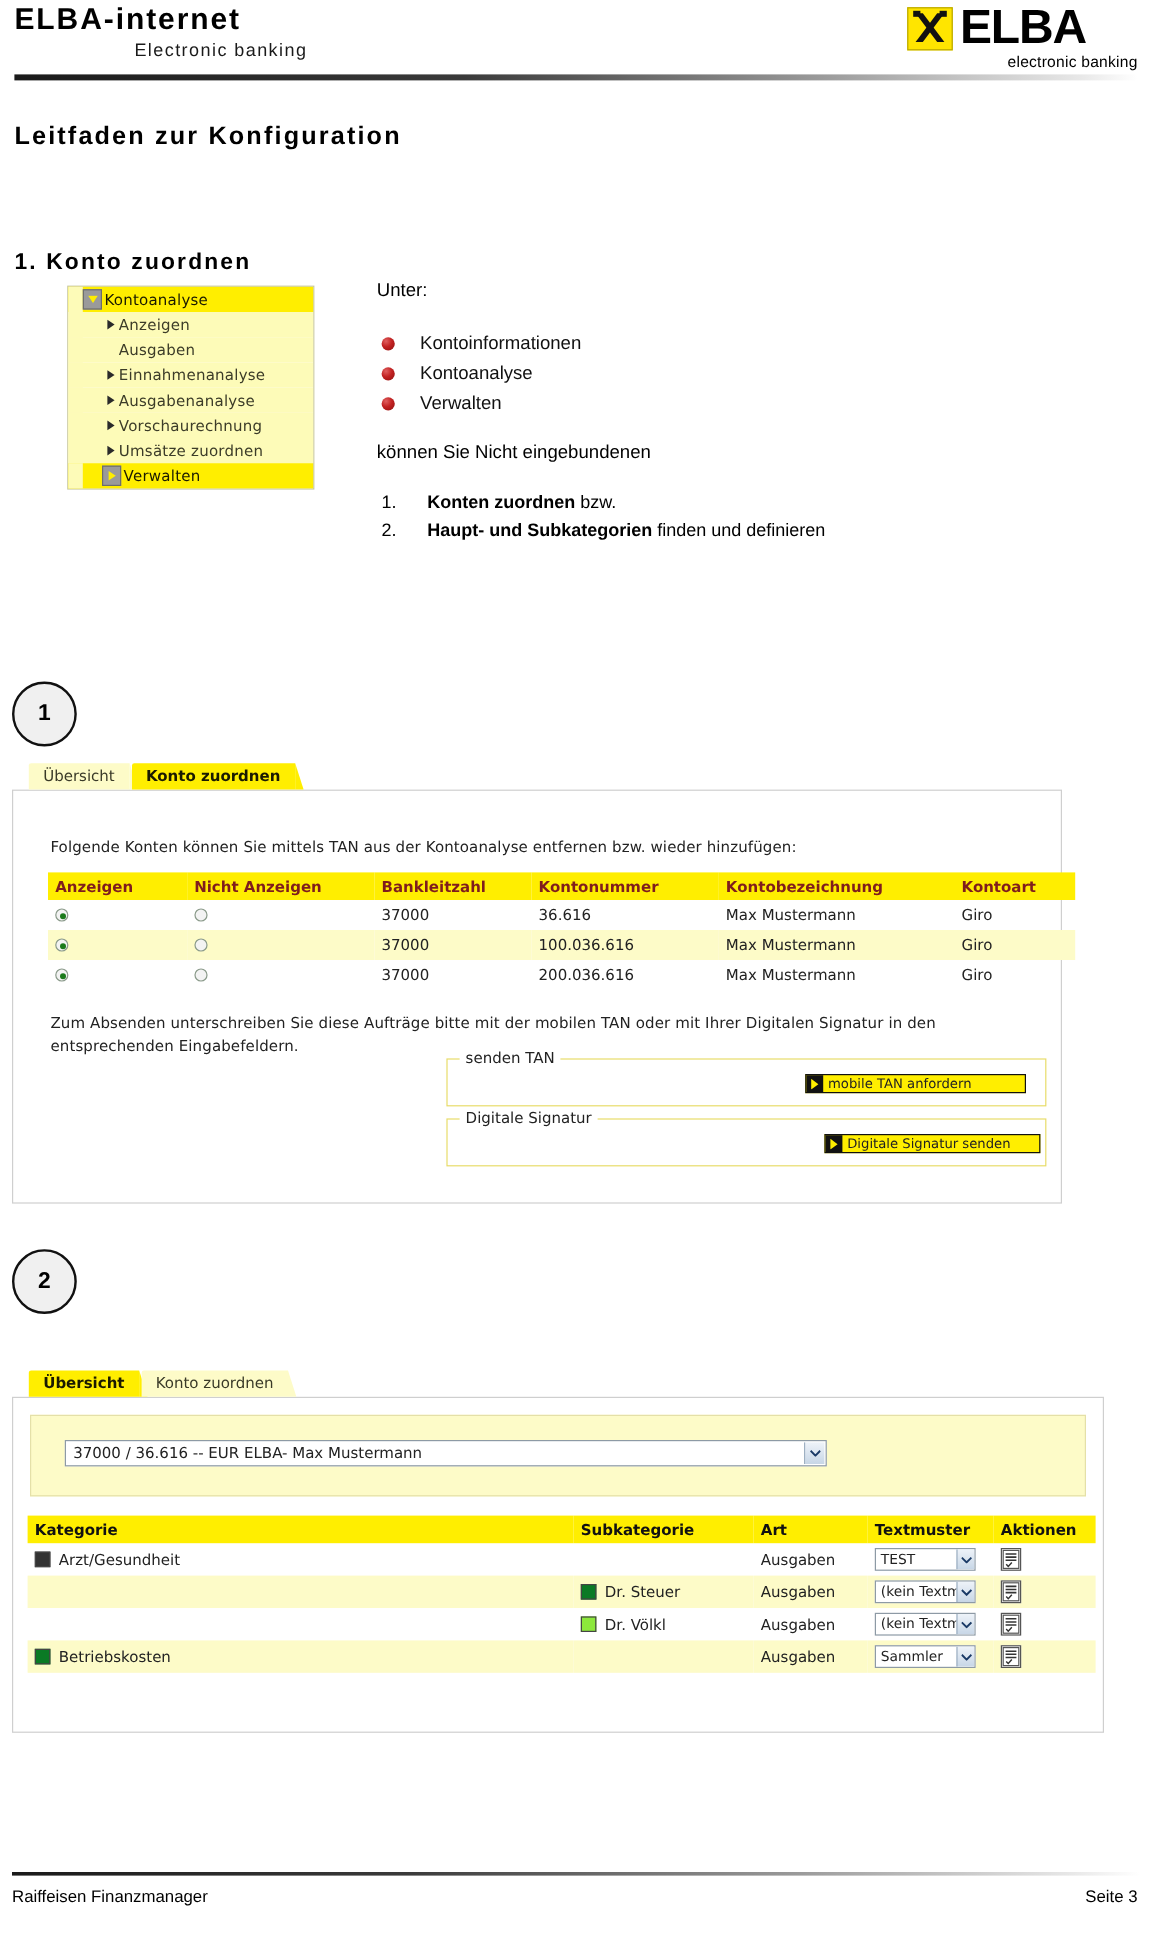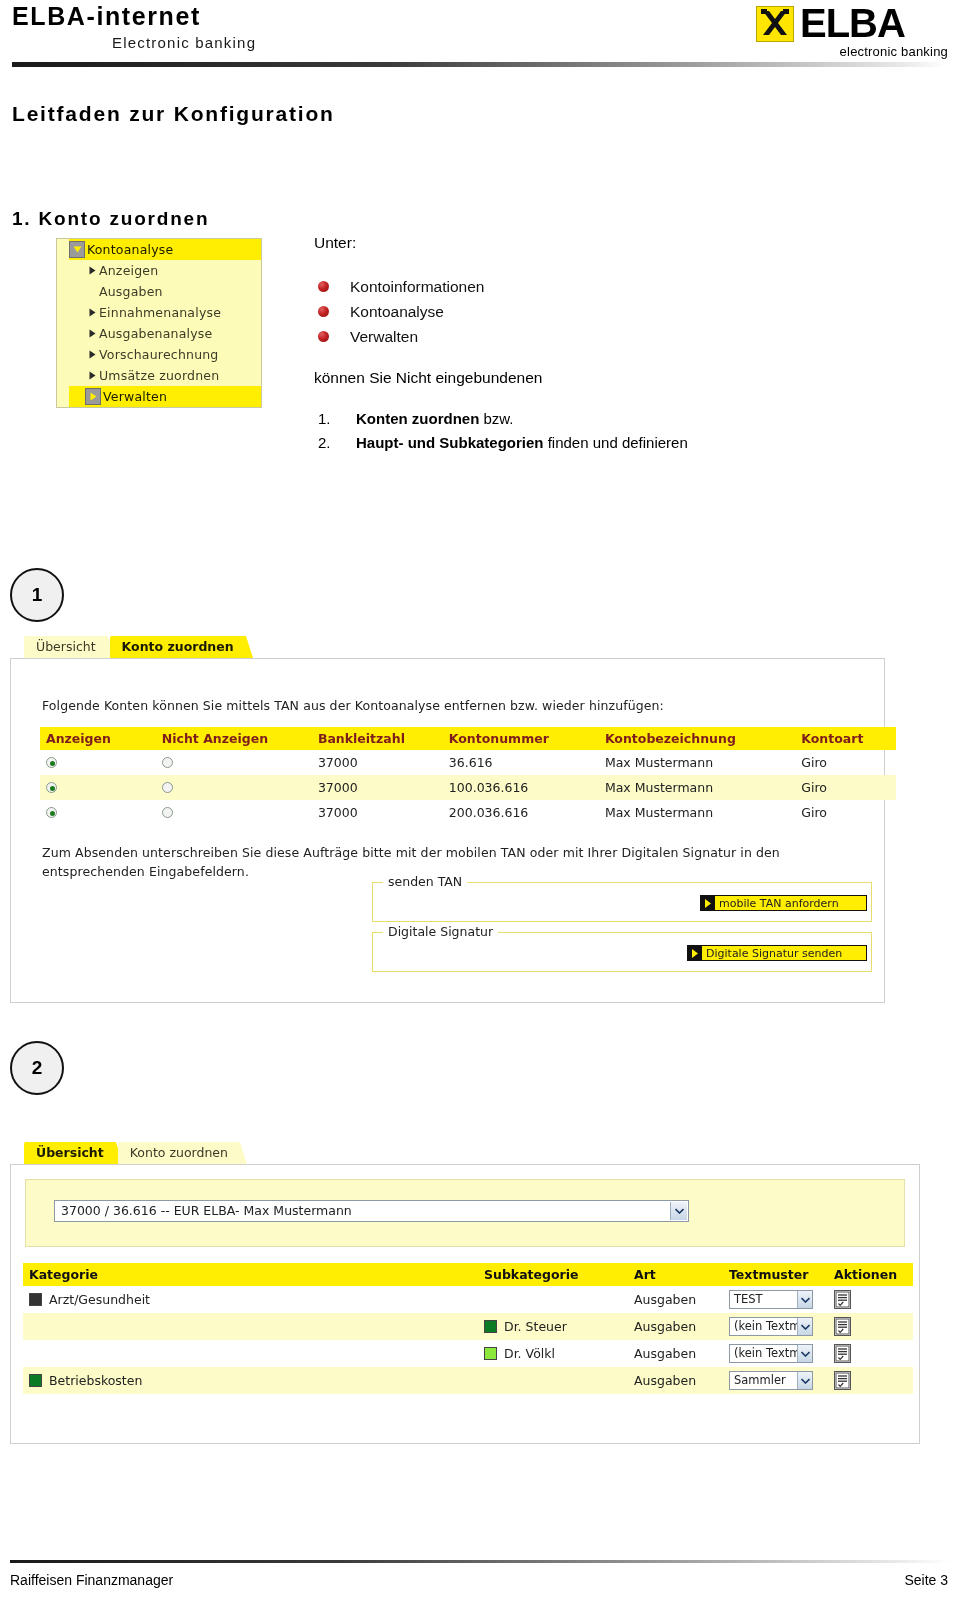--- a/index.html
+++ b/index.html
@@ -387,21 +387,21 @@
             <td>Max Mustermann</td>
             <td>Giro</td>
           </tr>
         </tbody>
     </table>
     <div class="s1-note">Zum Absenden unterschreiben Sie diese Aufträge bitte mit der mobilen TAN oder mit Ihrer Digitalen Signatur in den</div>
     <div class="s1-note" style="padding-top:0">entsprechenden Eingabefeldern.</div>
 
     <div class="fieldset-box" style="left:362px; top:246px; width:500px; height:40px;">
       <span class="fieldset-legend">senden TAN</span>
-      <div class="ybtn" style="right:4px; top:12px; width:167px;">
+      <div class="ybtn" style="right:16px; top:12px; width:184px;">
         <span class="tri">
           <svg width="8" height="9" viewBox="0 0 8 9">
               <path d="M1 0 L7 4.5 L1 9 Z" fill="#ffee00"></path>
             </svg>
         </span>
         <span>mobile TAN anfordern</span>
       </div>
     </div>
 
     <div class="fieldset-box" style="left:362px; top:296px; width:500px; height:40px;">

